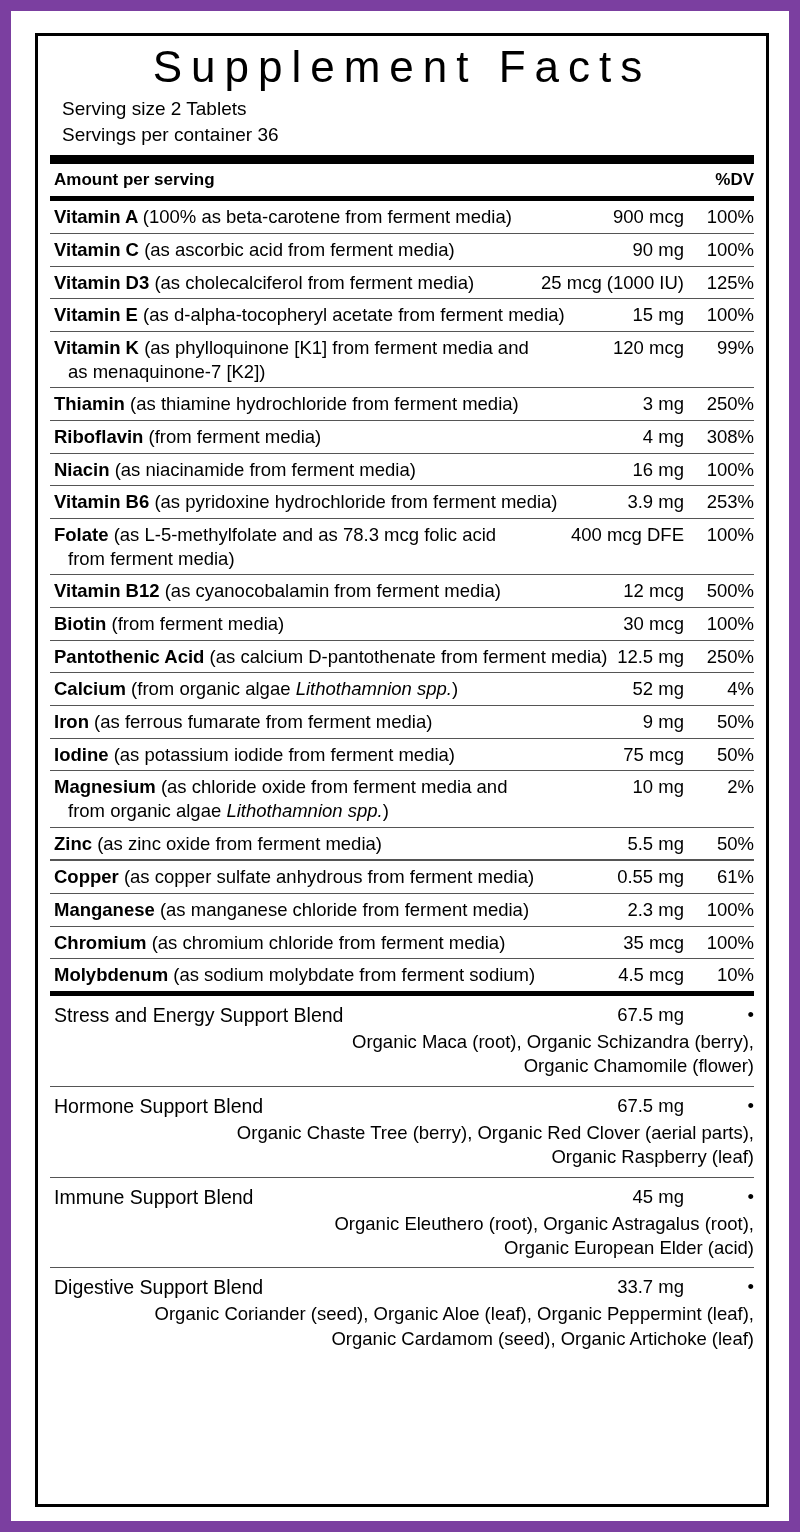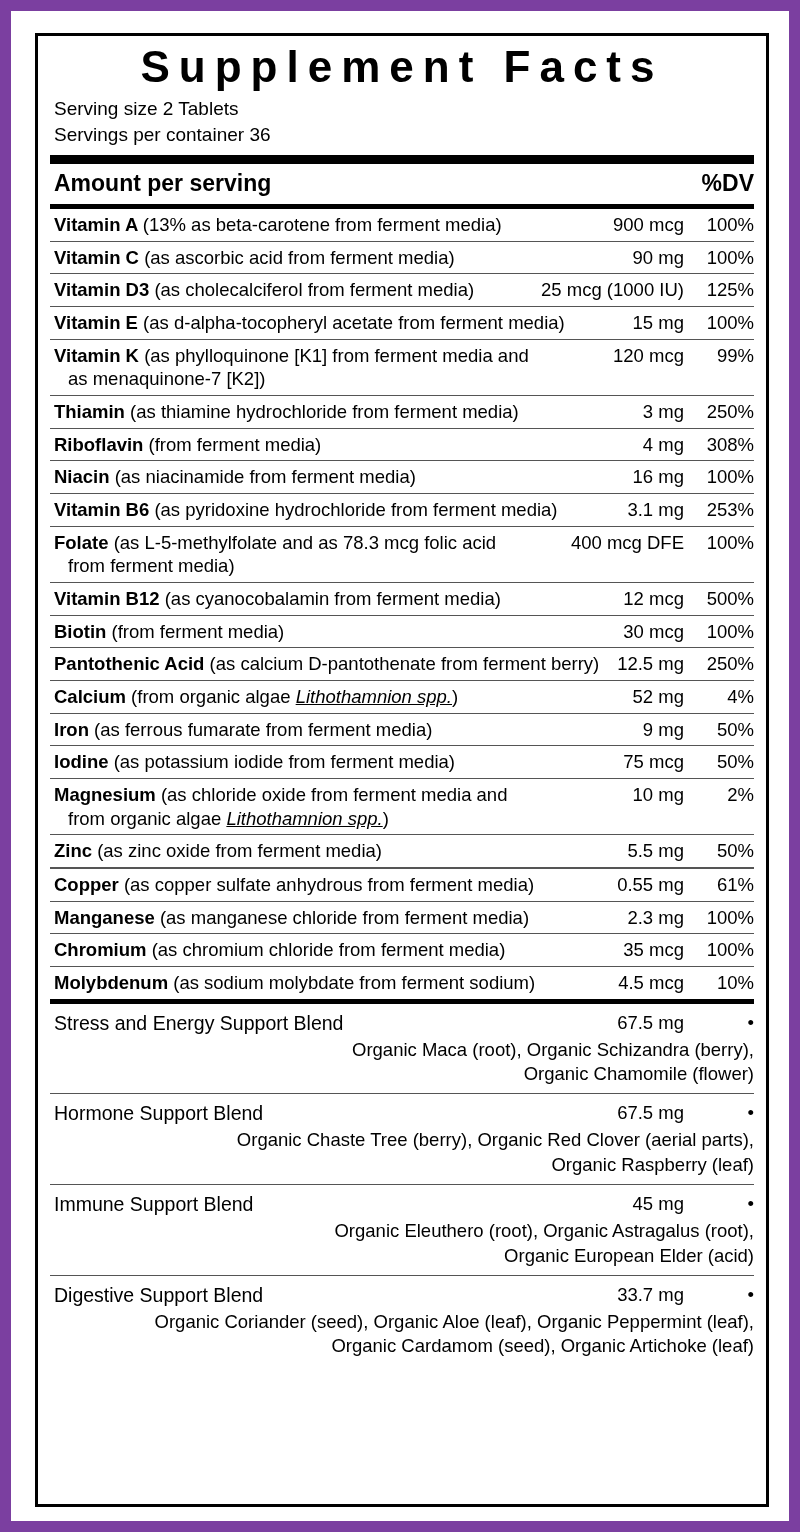--- a/index.html
+++ b/index.html
@@ -28,32 +28,32 @@
     top: 22px;
     right: 20px;
     bottom: 14px;
     border: 3px solid #000;
     box-sizing: border-box;
     padding: 6px 12px 0 12px;
     overflow: hidden;
   }
   .title {
     font-size: 44px;
-    font-weight: bold;
+    font-weight: normal;
     letter-spacing: 9px;
     line-height: 1.05;
     text-align: center;
     white-space: nowrap;
     margin: 2px 0 6px 0;
     font-family: "Liberation Sans", sans-serif;
   }
   .serving {
     font-size: 19px;
     line-height: 1.35;
-    margin-left: 4px;
+    margin-left: 12px;
   }
   .rule-thick {
     border-top: 9px solid #000;
     margin: 8px 0 0 0;
   }
   .rule-med {
     border-top: 5px solid #000;
     margin: 0;
   }
   .rule-thin {
@@ -77,21 +77,21 @@
     text-align: left;
     white-space: nowrap;
     padding-right: 14px;
   }
   .row .dv {
     flex: 0 0 56px;
     text-align: right;
     white-space: nowrap;
   }
   .hdr {
-    font-size: 23px;
+    font-size: 17px;
     font-weight: bold;
     padding: 5px 0 5px 4px;
   }
   .nutrient {
     font-weight: bold;
   }
   .sub {
     font-weight: normal;
   }
   .cont {
@@ -103,21 +103,21 @@
   }
   .blend-name {
     font-size: 19.5px;
   }
   .ingredients {
     font-size: 18.5px;
     line-height: 1.32;
     padding: 0 0 7px 16px;
   }
   .ingredients div { white-space: nowrap; text-align: right; }
-  i { font-style: italic; text-decoration: underline; }
+  i { font-style: italic; }
   .dot { letter-spacing: 0; }
 </style>
 </head>
 <body>
 
 <div class="page">
   <div class="panel">
 
     <div class="title">Supplement Facts</div>
 
@@ -128,21 +128,21 @@
 
     <div class="row hdr">
       <div class="name">Amount per serving</div>
       <div class="dv">%DV</div>
     </div>
 
     <div class="rule-med"></div>
 
     <div id="nutrient-rows">
         <div class="row">
-          <div class="name"><span class="nutrient">Vitamin A </span><span class="sub">(13% as beta-carotene from ferment media)</span></div>
+          <div class="name"><span class="nutrient">Vitamin A </span><span class="sub">(100% as beta-carotene from ferment media)</span></div>
           <div class="amount">900 mcg</div>
           <div class="dv">100%</div>
         </div>
         <div class="rule-thin"></div>
         <div class="row">
           <div class="name"><span class="nutrient">Vitamin C </span><span class="sub">(as ascorbic acid from ferment media)</span></div>
           <div class="amount">90 mg</div>
           <div class="dv">100%</div>
         </div>
         <div class="rule-thin"></div>
@@ -177,21 +177,21 @@
         </div>
         <div class="rule-thin"></div>
         <div class="row">
           <div class="name"><span class="nutrient">Niacin </span><span class="sub">(as niacinamide from ferment media)</span></div>
           <div class="amount">16 mg</div>
           <div class="dv">100%</div>
         </div>
         <div class="rule-thin"></div>
         <div class="row">
           <div class="name"><span class="nutrient">Vitamin B6 </span><span class="sub">(as pyridoxine hydrochloride from ferment media)</span></div>
-          <div class="amount">3.1 mg</div>
+          <div class="amount">3.9 mg</div>
           <div class="dv">253%</div>
         </div>
         <div class="rule-thin"></div>
         <div class="row">
           <div class="name"><span class="nutrient">Folate </span><span class="sub">(as L-5-methylfolate and as 78.3 mcg folic acid</span><span class="sub cont">from ferment media)</span></div>
           <div class="amount">400 mcg DFE</div>
           <div class="dv">100%</div>
         </div>
         <div class="rule-thin"></div>
         <div class="row">
@@ -200,21 +200,21 @@
           <div class="dv">500%</div>
         </div>
         <div class="rule-thin"></div>
         <div class="row">
           <div class="name"><span class="nutrient">Biotin </span><span class="sub">(from ferment media)</span></div>
           <div class="amount">30 mcg</div>
           <div class="dv">100%</div>
         </div>
         <div class="rule-thin"></div>
         <div class="row">
-          <div class="name"><span class="nutrient">Pantothenic Acid </span><span class="sub">(as calcium D-pantothenate from ferment berry)</span></div>
+          <div class="name"><span class="nutrient">Pantothenic Acid </span><span class="sub">(as calcium D-pantothenate from ferment media)</span></div>
           <div class="amount">12.5 mg</div>
           <div class="dv">250%</div>
         </div>
         <div class="rule-thin"></div>
         <div class="row">
           <div class="name"><span class="nutrient">Calcium </span><span class="sub">(from organic algae <i>Lithothamnion spp.</i>)</span></div>
           <div class="amount">52 mg</div>
           <div class="dv">4%</div>
         </div>
         <div class="rule-thin"></div>

